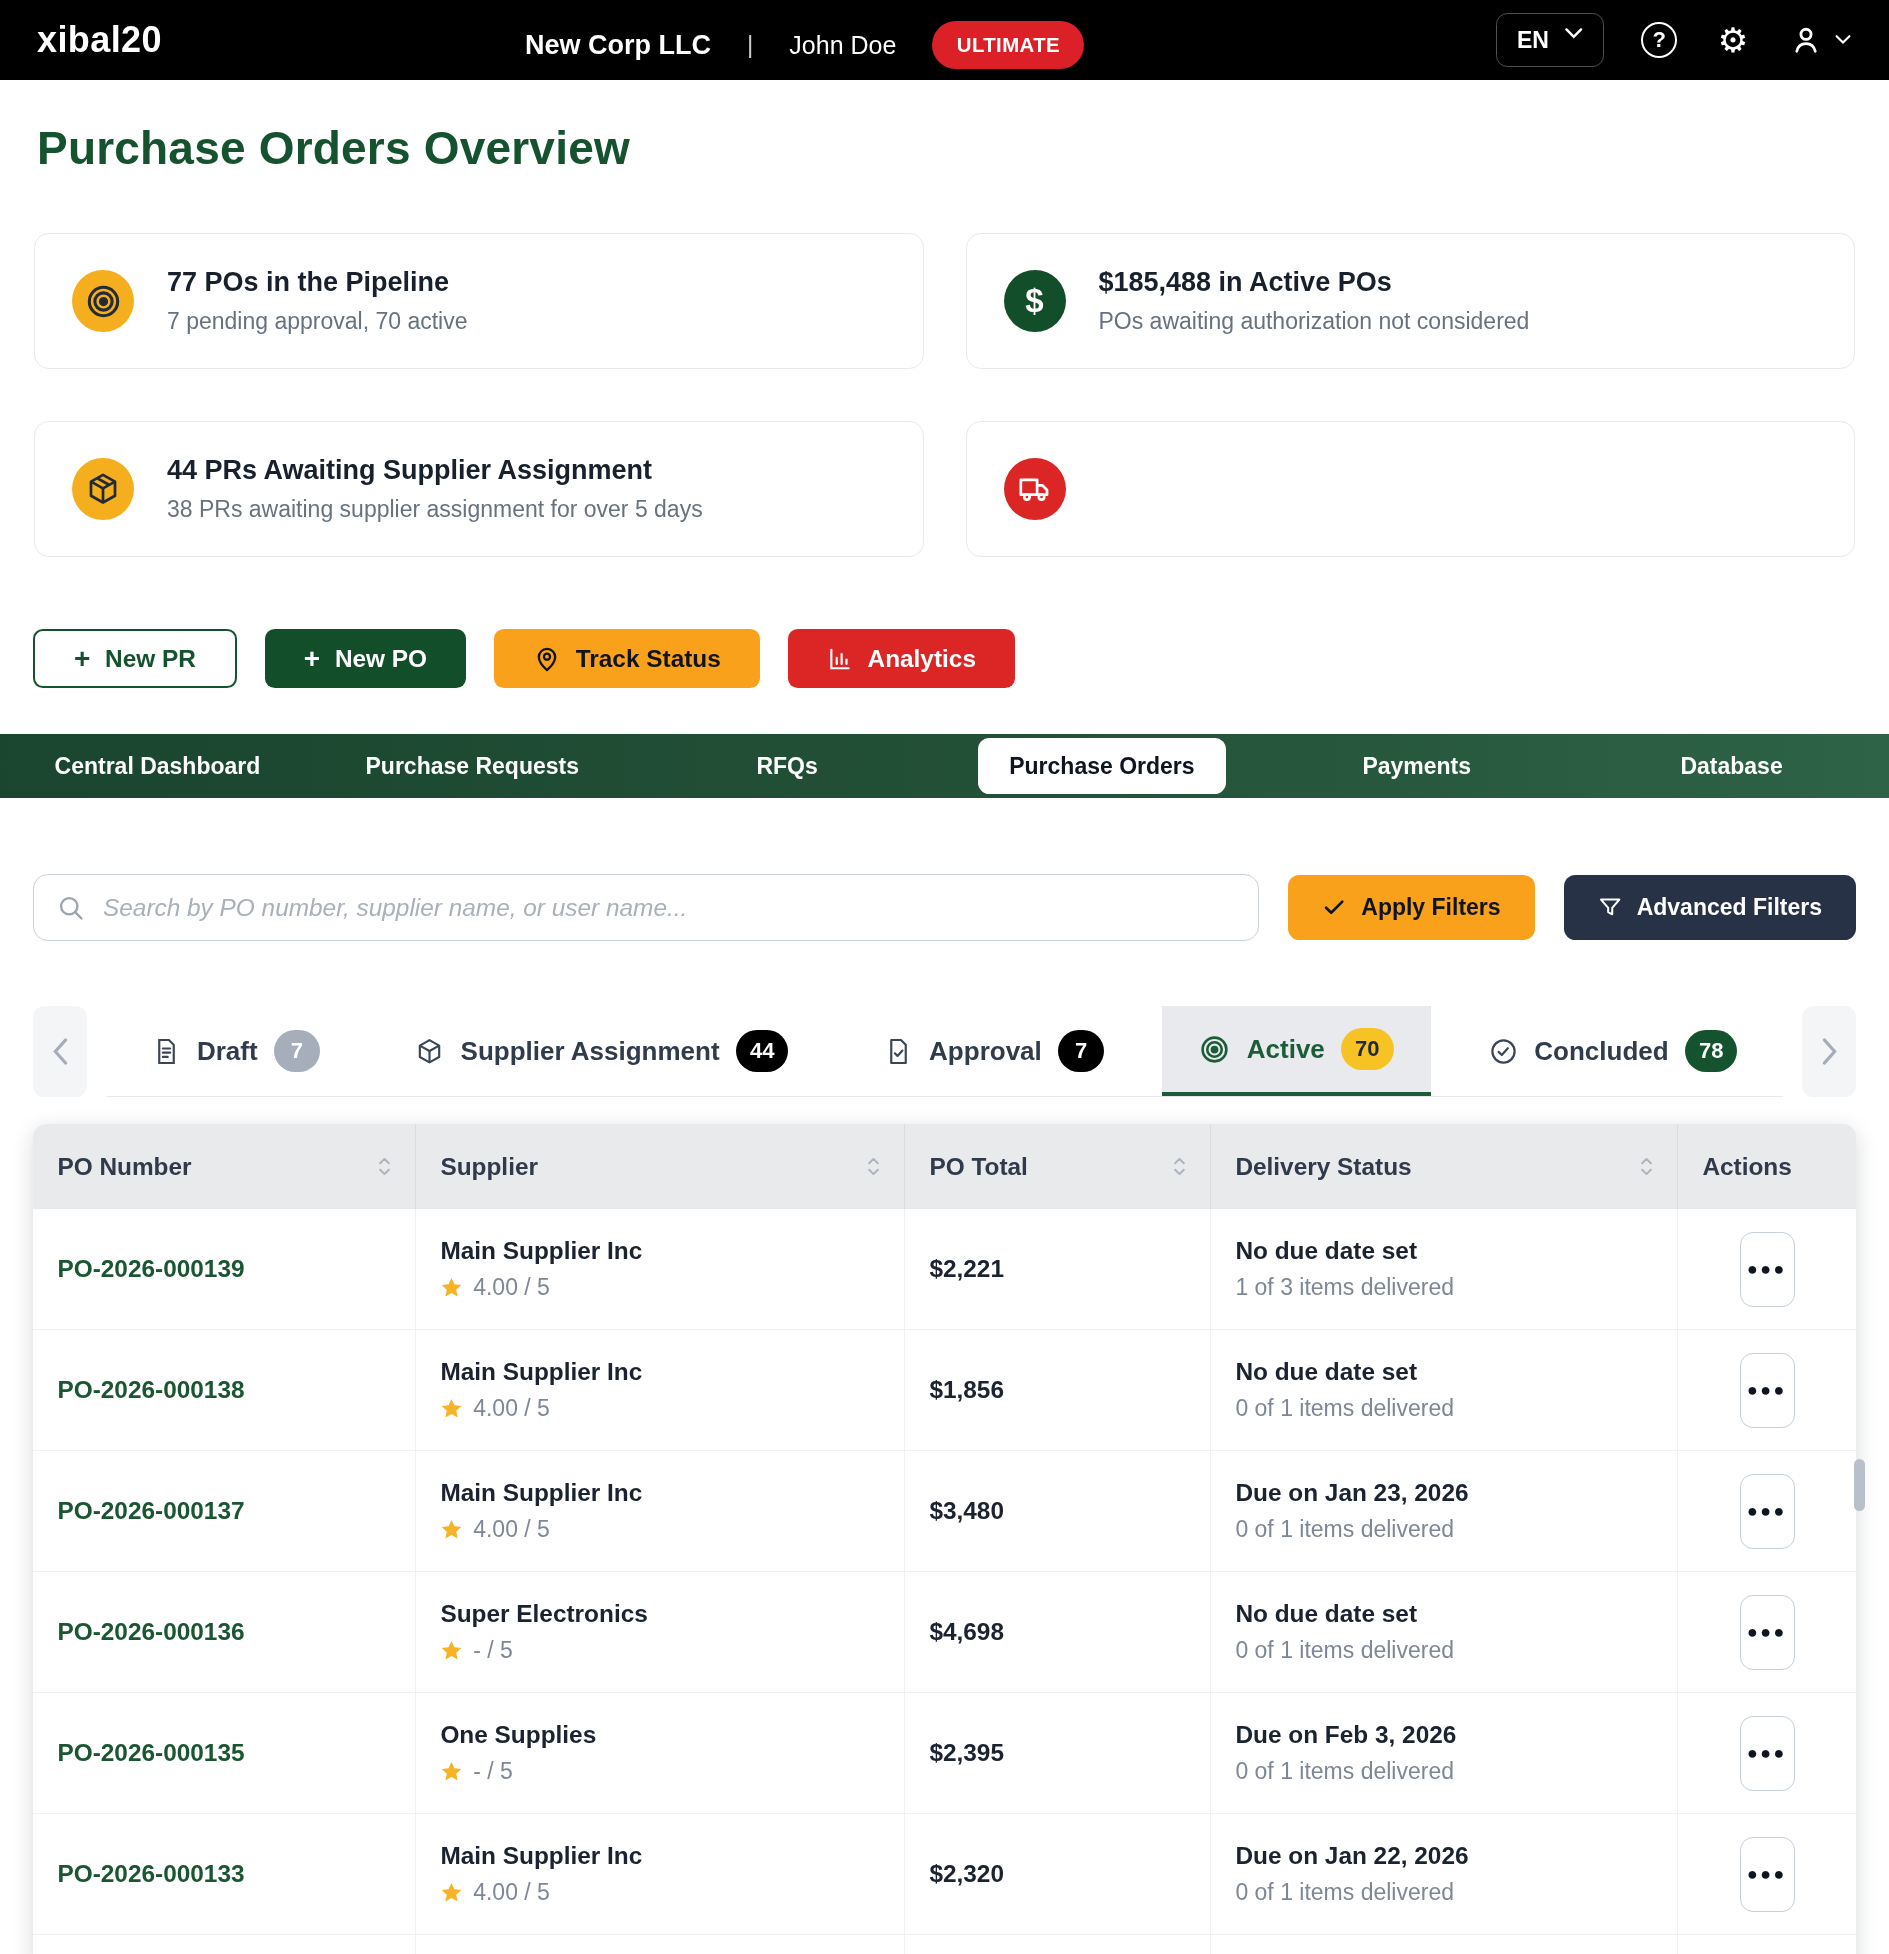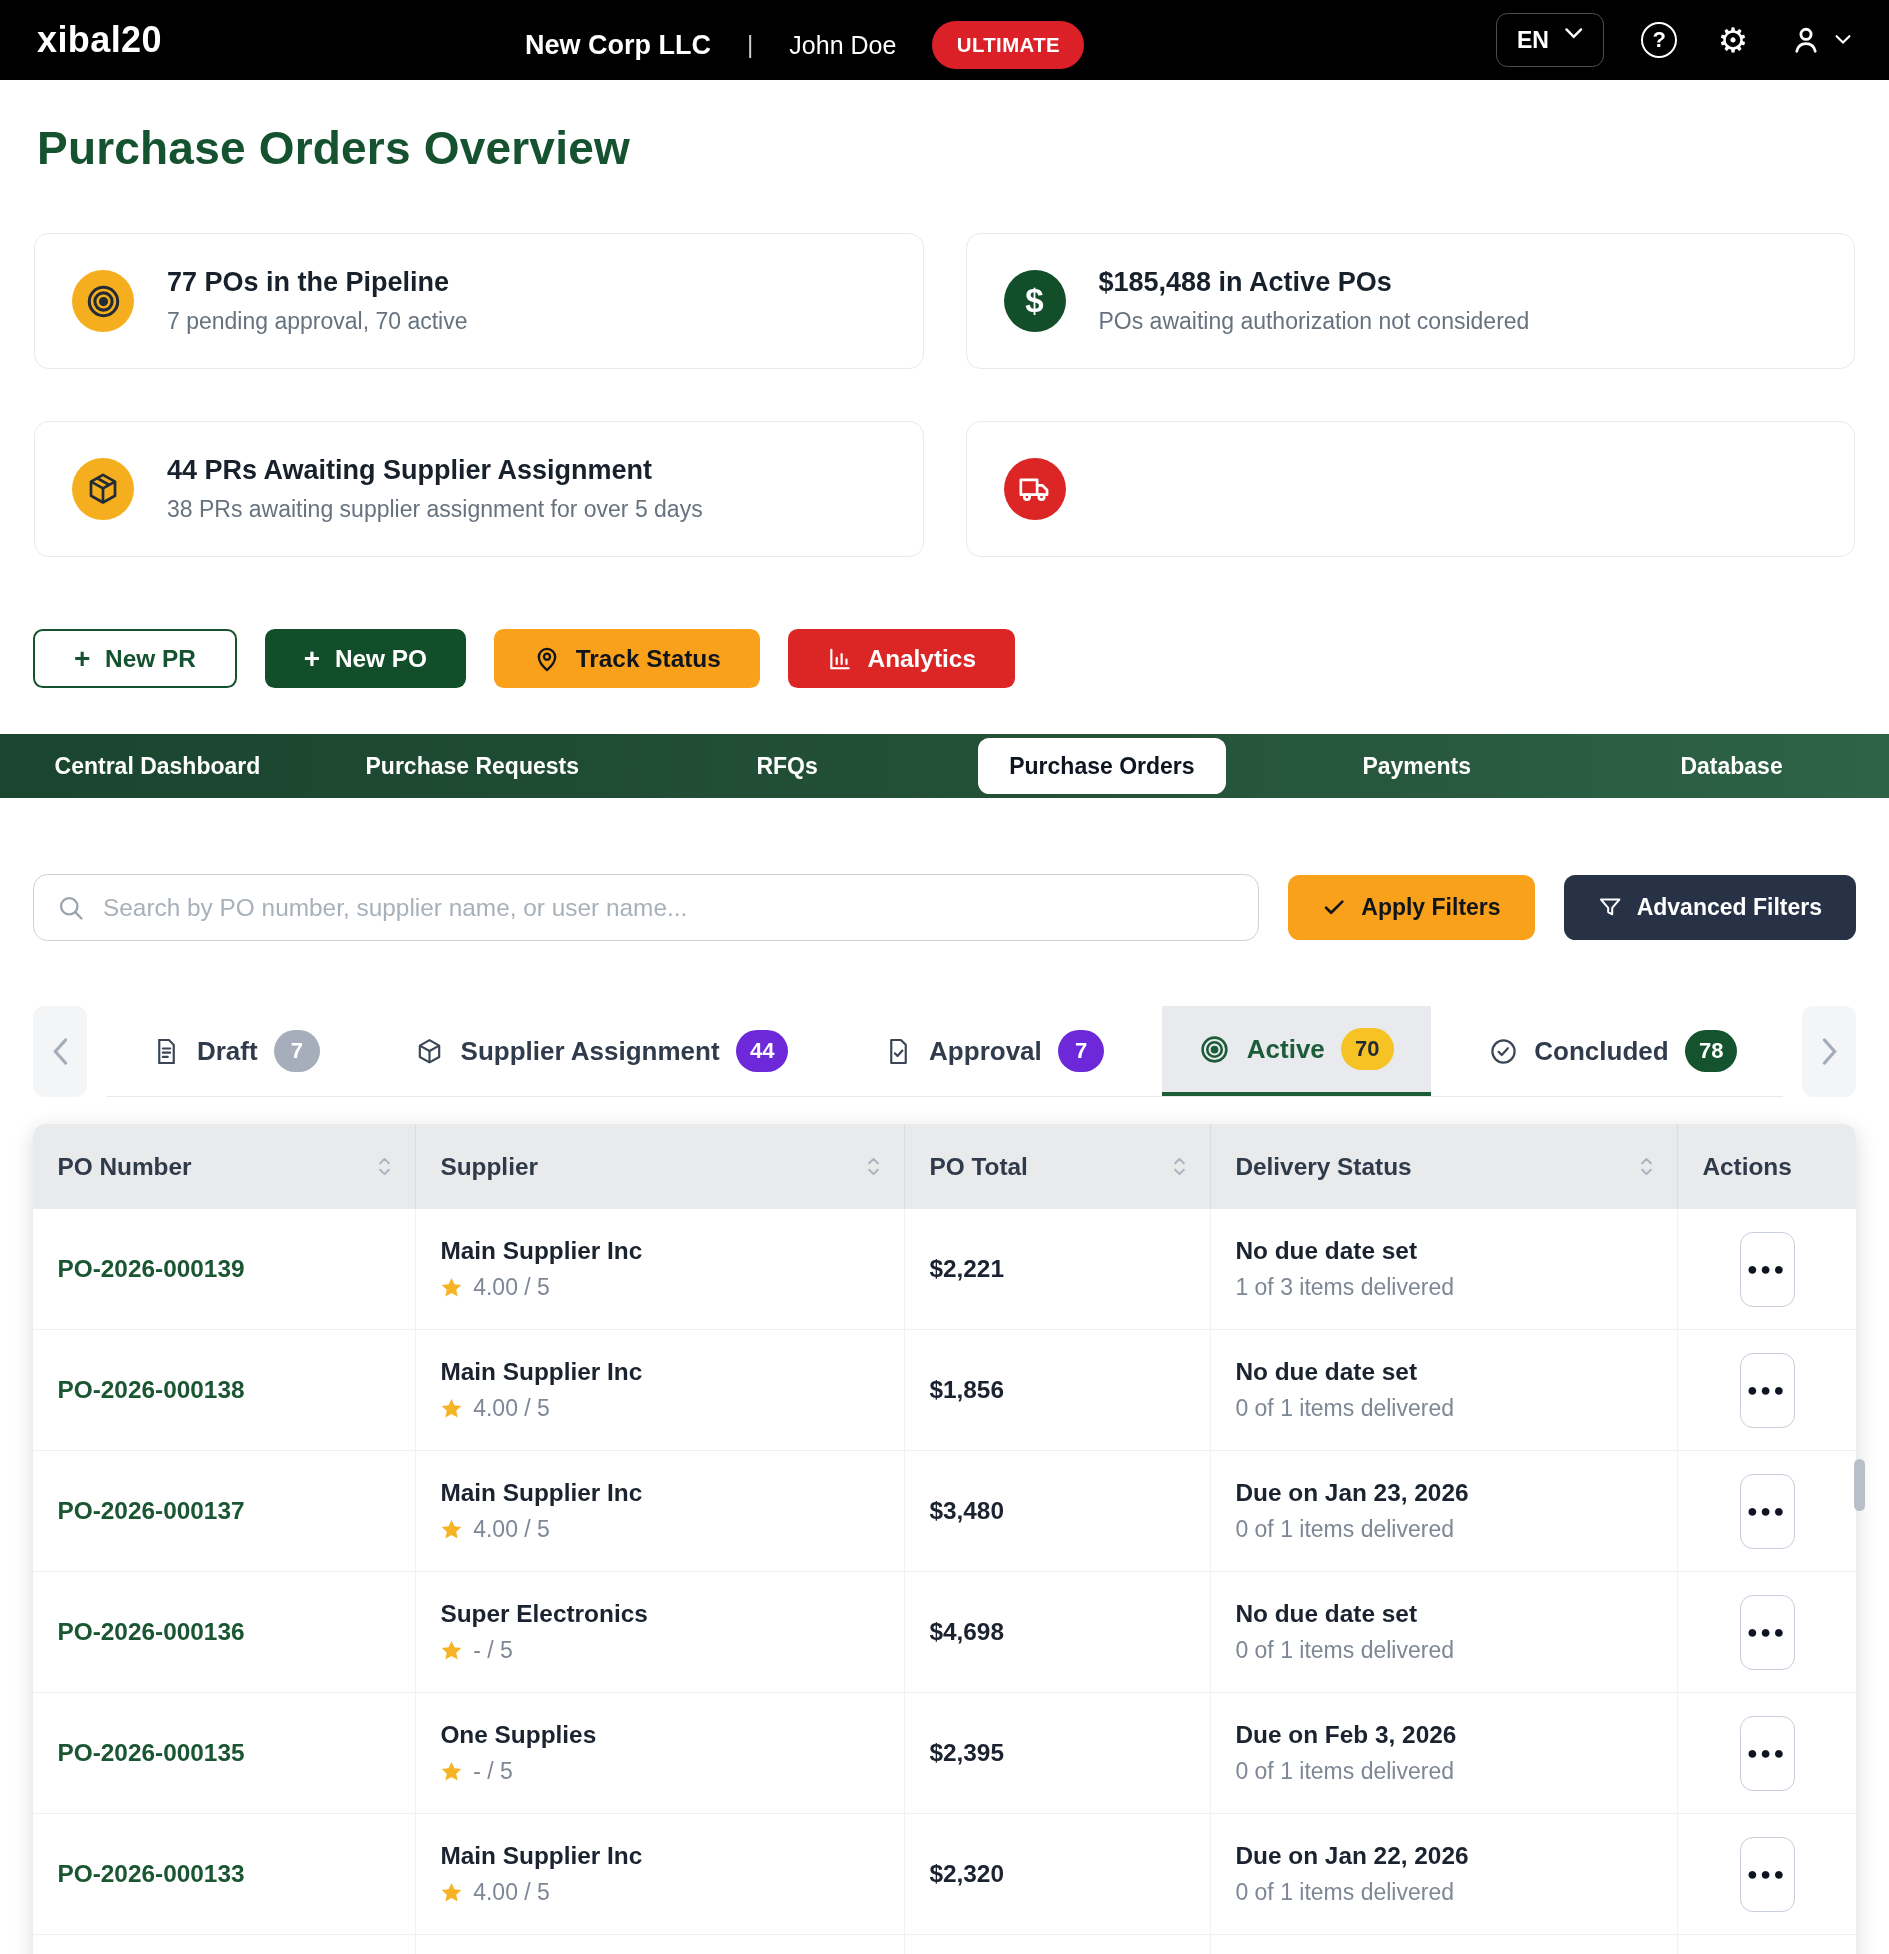--- a/index.html
+++ b/index.html
@@ -62,42 +62,42 @@
     color:#fff; font-size:23px; font-weight:700; cursor:pointer; }
   .nav-item .pill { padding:14.7px 31px; border-radius:11.4px; }
   .nav-item.active .pill { background:#fff; color:#0E1420; }
 
   
   .filter-row { margin:76px 33px 0; display:flex; align-items:center; gap:29px; }
   .search-box { flex:1; height:67px; border:1.6px solid #C9D1D9; border-radius:14.7px;
     display:flex; align-items:center; gap:18px; padding:0 23px; background:#fff; }
   .search-box svg { flex:none; color:#9AA3AE; }
   .search-box input { flex:1; border:none; outline:none; font-size:24.4px;
-    font-family:"Liberation Sans",sans-serif; color:#333; background:transparent; }
+    font-family:"Liberation Sans",sans-serif; color:#333; background:transparent;font-style:italic; }
   .search-box input::placeholder { color:#A8B0BA; }
   .filter-btn { height:65px; border:none; border-radius:11.4px; display:inline-flex;
     align-items:center; gap:14.7px; font-size:23px; font-weight:800; padding:0 34px; cursor:pointer; }
   .apply-btn { background:#F9A11B; color:#10151C; }
   .advanced-btn { background:#273246; color:#fff; }
 
   
   .tabs-row { margin:65px 33px 0; display:flex; align-items:stretch; gap:19.5px; height:91px; }
   .tab-arrow { width:54px; background:#F4F5F7; border:none; border-radius:11.4px; color:#A5ADB8;
     display:flex; align-items:center; justify-content:center; cursor:pointer; }
   .tabs-strip { flex:1; display:flex; justify-content:space-between; align-items:stretch;
     border-bottom:1.6px solid #E7E9EC; padding:0 8.1px; }
   .tab { display:flex; align-items:center; gap:16.3px; padding:0 37px; font-size:26px;
     font-weight:700; color:#303B4C; cursor:pointer; background:transparent; border:none; }
   .tab svg { color:#3A4656; }
   .tab.active { background:#E8EAED; border-bottom:4.9px solid #1D5C38; color:#1D5C38; }
   .tab.active svg { color:#1D5C38; }
   .tab-badge { min-width:46px; height:42px; border-radius:813px; padding:0 14px;
     display:inline-flex; align-items:center; justify-content:center; font-size:22px; font-weight:800; }
   .badge-gray { background:#A6AEBB; color:#fff; }
-  .badge-red { background:#6d28d9; color:#fff; }
+  .badge-red { background:#000000; color:#fff; }
   .badge-yellow { background:#F7C224; color:#1F2937; }
   .badge-green { background:#14532D; color:#fff; }
 
   
   .table { margin:27px 33px 0; border-radius:13px 13px 0 0; overflow:hidden;
     box-shadow:0 6.5px 21px rgba(15,23,42,.16); background:#fff; }
   .t-head { display:grid; grid-template-columns:383px 489px 306px 467px 1fr;
     background:#E9EAEC; height:85px; }
   .t-head .h-cell { display:flex; align-items:center; justify-content:space-between;
     padding:0 24.4px; font-size:24.4px; font-weight:800; color:#2F3A4B;

